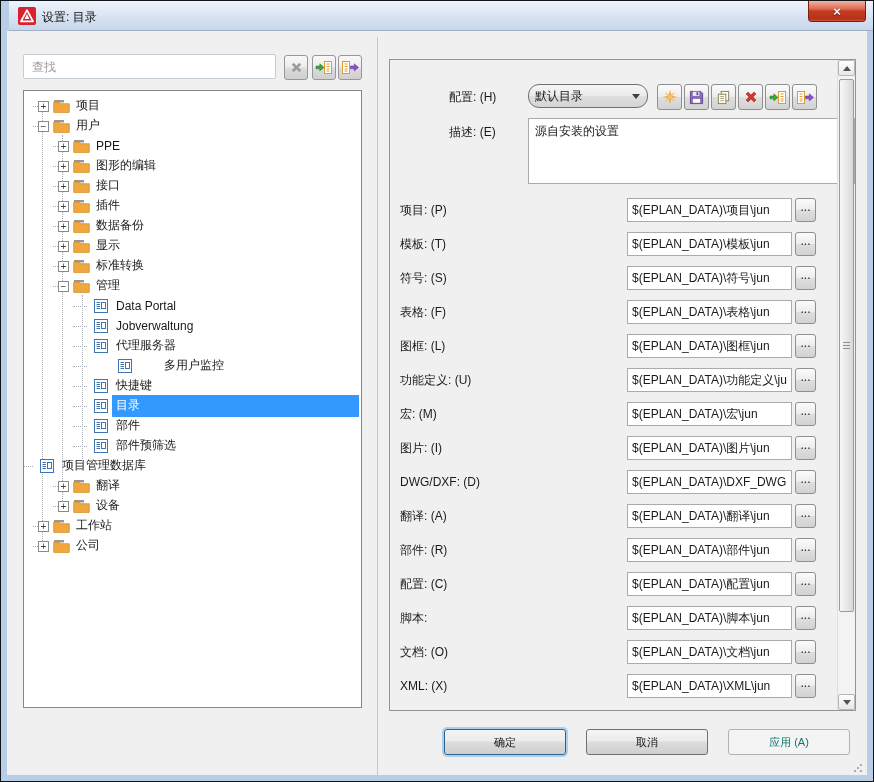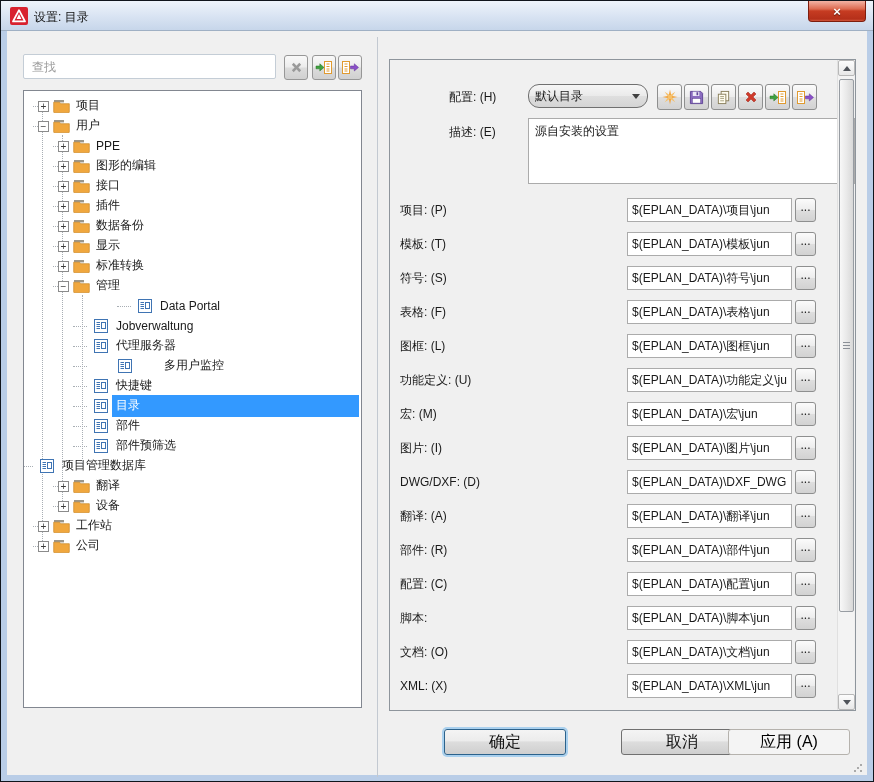--- a/index.html
+++ b/index.html
@@ -4,21 +4,21 @@
 <style>
   html,body{margin:0;padding:0;background:#555;}
   *{box-sizing:border-box;}
   .page{
     position:relative;width:874px;height:782px;overflow:hidden;
     font-family:"Liberation Sans","DejaVu Sans",sans-serif;font-size:12px;color:#1a1a1a;
     background:#b9cde7;border:1px solid #10151c;
   }
   
   .titlebar{
-    position:absolute;left:0;top:0;right:0;height:30px;
+    position:absolute;left:8px;top:0;right:0;height:30px;
     background:linear-gradient(#eef4fb,#d8e3f2 55%,#c7d6ea);
     border-bottom:1px solid #9fb0c4;
   }
   .title-icon{position:absolute;left:9px;top:6px;width:18px;height:18px;}
   .title-text{position:absolute;left:33px;top:8px;color:#111;}
   .close-btn{
     position:absolute;right:7px;top:0;width:58px;height:21px;
     background:linear-gradient(#f3b3a4,#dd6a50 40%,#c63c22 50%,#b5301a 90%,#d2563c);
     border:1px solid #7e1d0e;border-top:none;border-radius:0 0 4px 4px;
     color:#fff;font-weight:bold;font-size:13px;line-height:19px;text-align:center;
@@ -114,25 +114,25 @@
     background:linear-gradient(90deg,#f8f8f8,#e9e9e9 50%,#d8d8d8);
     border:1px solid #979ca2;border-radius:2px;
   }
   .vs-grip{position:absolute;left:3px;top:50%;margin-top:-4px;width:7px;height:8px;
     background:repeating-linear-gradient(#8b9097 0 1px,transparent 1px 3px);}
 
   
   .btn{
     position:absolute;top:728px;width:122px;height:26px;
     background:linear-gradient(#f4f4f4,#ececec 45%,#dddddd 50%,#cfcfcf);
-    border:1px solid #707070;border-radius:3px;font-size:16px;font-family:inherit;color:#111;cursor:default;
+    border:1px solid #707070;border-radius:3px;font-size:11px;font-family:inherit;color:#111;cursor:default;
   }
   .btn-ok{left:443px;border-color:#2c628b;box-shadow:0 0 0 2px #a9d0ee;}
-  .btn-cancel{left:585px;margin-left:35px;}
-  .btn-apply{left:727px;background:#f4f4f4;border-color:#b5b2ad;color:#000000;box-shadow:none;text-align:center;}
+  .btn-cancel{left:585px;}
+  .btn-apply{left:727px;background:#f4f4f4;border-color:#b5b2ad;color:#0f766e;box-shadow:none;text-align:center;}
   .resize-grip{position:absolute;right:10px;bottom:8px;width:10px;height:10px;
     background:
       radial-gradient(circle at 8px 2px,#aaa 1px,transparent 1.4px),
       radial-gradient(circle at 8px 8px,#aaa 1px,transparent 1.4px),
       radial-gradient(circle at 2px 8px,#aaa 1px,transparent 1.4px),
       radial-gradient(circle at 5px 5px,#aaa 1px,transparent 1.4px);}
 </style>
 </head>
 <body>
 
@@ -274,21 +274,21 @@
       <div class="tree-row" style="padding-left: 34px;">
         <span class="expand-box">−</span>
         <span class="tree-icon">
           <svg width="17" height="14" viewBox="0 0 17 14">
             <rect x="1" y="1" width="10" height="2.4" fill="#9b978c"></rect>
             <path d="M0.7 3.2 h5.8 l1.1 1.5 h8.7 v8.2 q0 0.9 -0.9 0.9 H1.6 q-0.9 0 -0.9 -0.9 z" fill="#f0a73e" stroke="#c9882a" stroke-width="0.7"></path>
           </svg>
         </span>
         <span class="tree-label">管理</span>
       </div>
-      <div class="tree-row" style="padding-left: 54px; margin-left: 44px;">
+      <div class="tree-row" style="padding-left: 54px;">
         <span class="tree-spacer"></span>
         <span class="tree-icon">
           <svg width="16" height="14" viewBox="0 0 16 14">
             <rect x="1.5" y="0.5" width="13" height="13" fill="#fff" stroke="#3f74b3"></rect>
             <path d="M3.5 3.5 h3.5 M3.5 5.5 h3.5 M3.5 7.5 h3.5 M3.5 9.5 h3.5" stroke="#3f74b3"></path>
             <rect x="8.5" y="3.5" width="4" height="6" fill="#fff" stroke="#3f74b3"></rect>
           </svg>
         </span>
         <span class="tree-label">Data Portal</span>
       </div>

